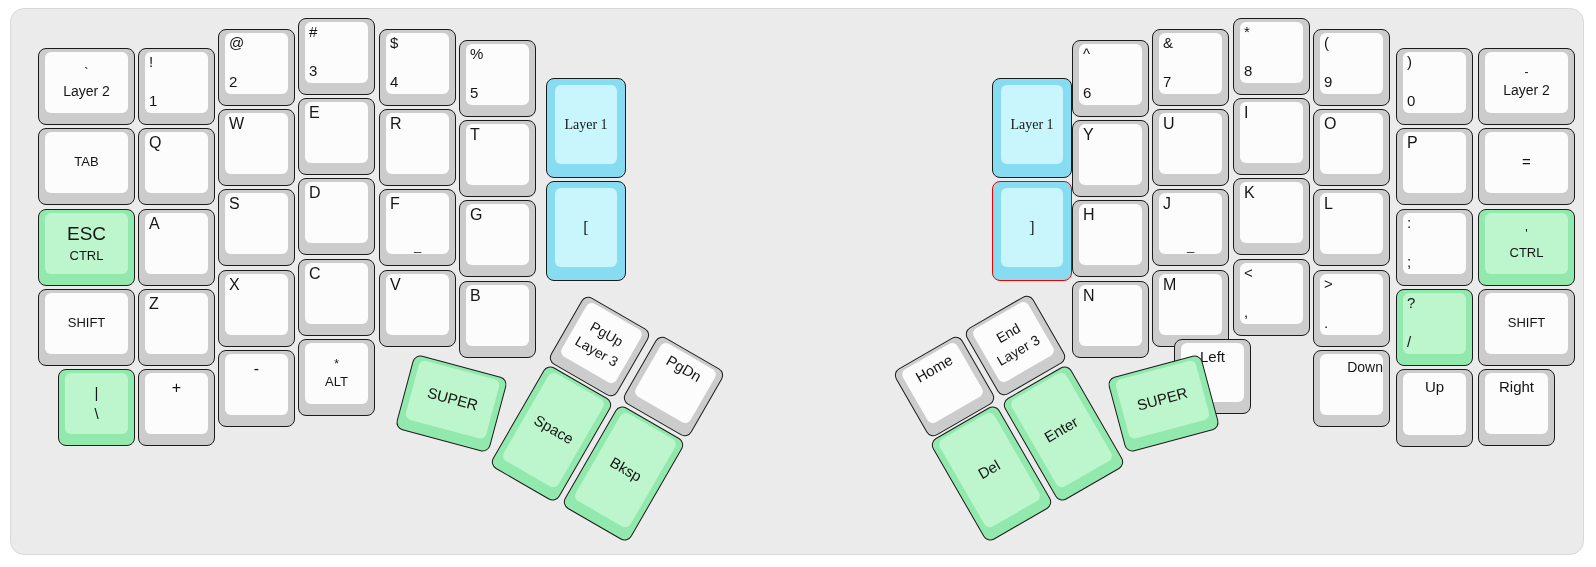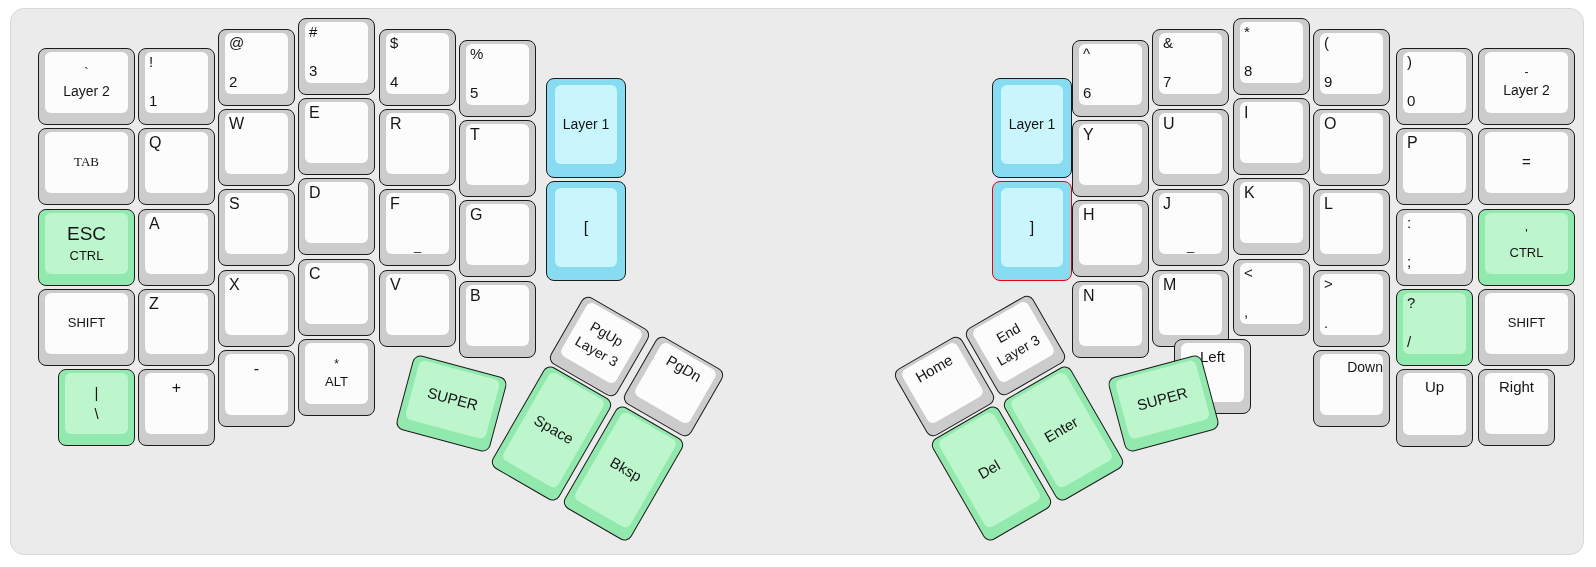--- a/index.html
+++ b/index.html
@@ -27,21 +27,21 @@
   .key.white{background:var(--white-side,#cccccc);}
   .key.green{background:var(--green-side,#92e9ad);}
   .key.cyan{background:var(--cyan-side,#87dcf1);}
   .key.selected{border-color:var(--selected-border,#ee0000);}
   .face{
     position:absolute;left:6px;right:6px;top:3px;bottom:11px;
     border-radius:6px;
   }
   .white .face{background:var(--white-face,#fcfcfc);}
   .green .face{background:var(--green-face,#bdf6cd);}
-  .cyan .face{left:8px;right:8px;top:6px;bottom:13px;background:var(--cyan-face,#c9f6fd);}
+  .cyan .face{left:8px;right:8px;top:6px;bottom:13px;background:var(--cyan-face,#c9f6fd);font-family:Liberation Serif, serif;}
   .lg{
     position:absolute;
     color:var(--text,#151515);
     line-height:1.1;
     white-space:pre;
   }
   .p-tl{top:2px;left:4px;}
   .p-bl{bottom:4px;left:4px;}
   .p-tc{top:6px;left:0;right:0;text-align:center;}
   .p-bc{bottom:1px;left:0;right:0;text-align:center;}
@@ -62,21 +62,21 @@
       <div class="face">
         <div class="cwrap">
           <span class="lg" style="font-size: 13px;">`</span>
           <span class="lg" style="font-size: 14px;">Layer 2</span>
         </div>
       </div>
     </div>
     <div class="key white" style="left: 38px; top: 128px; width: 97px; height: 77px;">
       <div class="face">
         <div class="cwrap">
-          <span class="lg" style="font-size: 13px; font-family: Liberation Serif, serif;">TAB</span>
+          <span class="lg" style="font-size: 13px;">TAB</span>
         </div>
       </div>
     </div>
     <div class="key green" style="left: 38px; top: 209px; width: 97px; height: 77px;">
       <div class="face">
         <div class="cwrap">
           <span class="lg" style="font-size: 19px;">ESC</span>
           <span class="lg" style="font-size: 13px;">CTRL</span>
         </div>
       </div>

